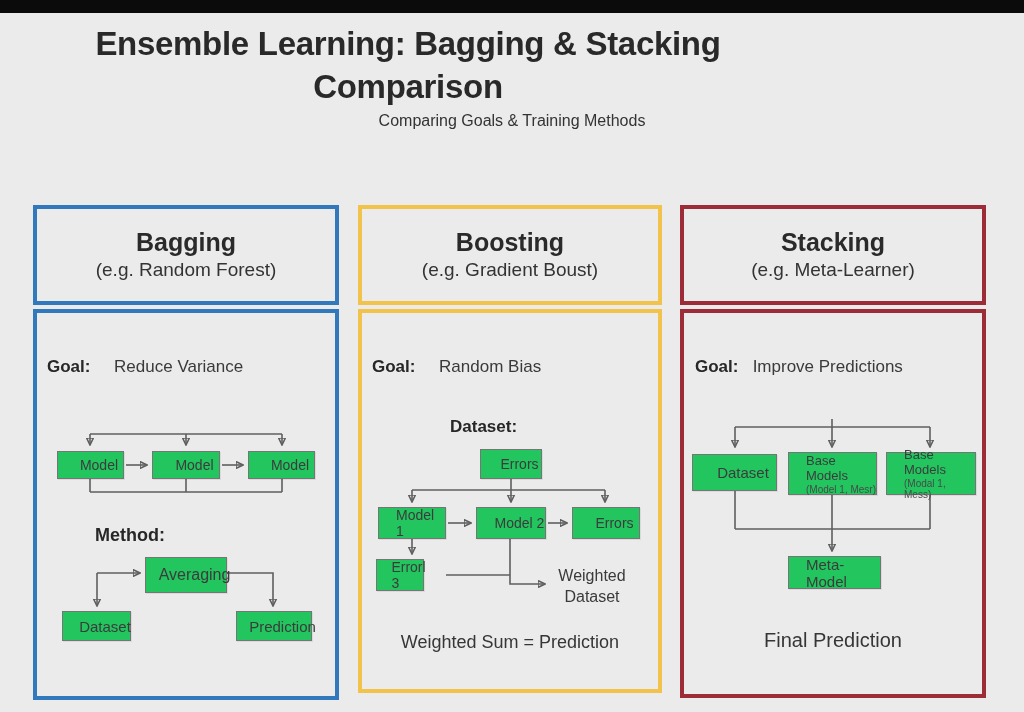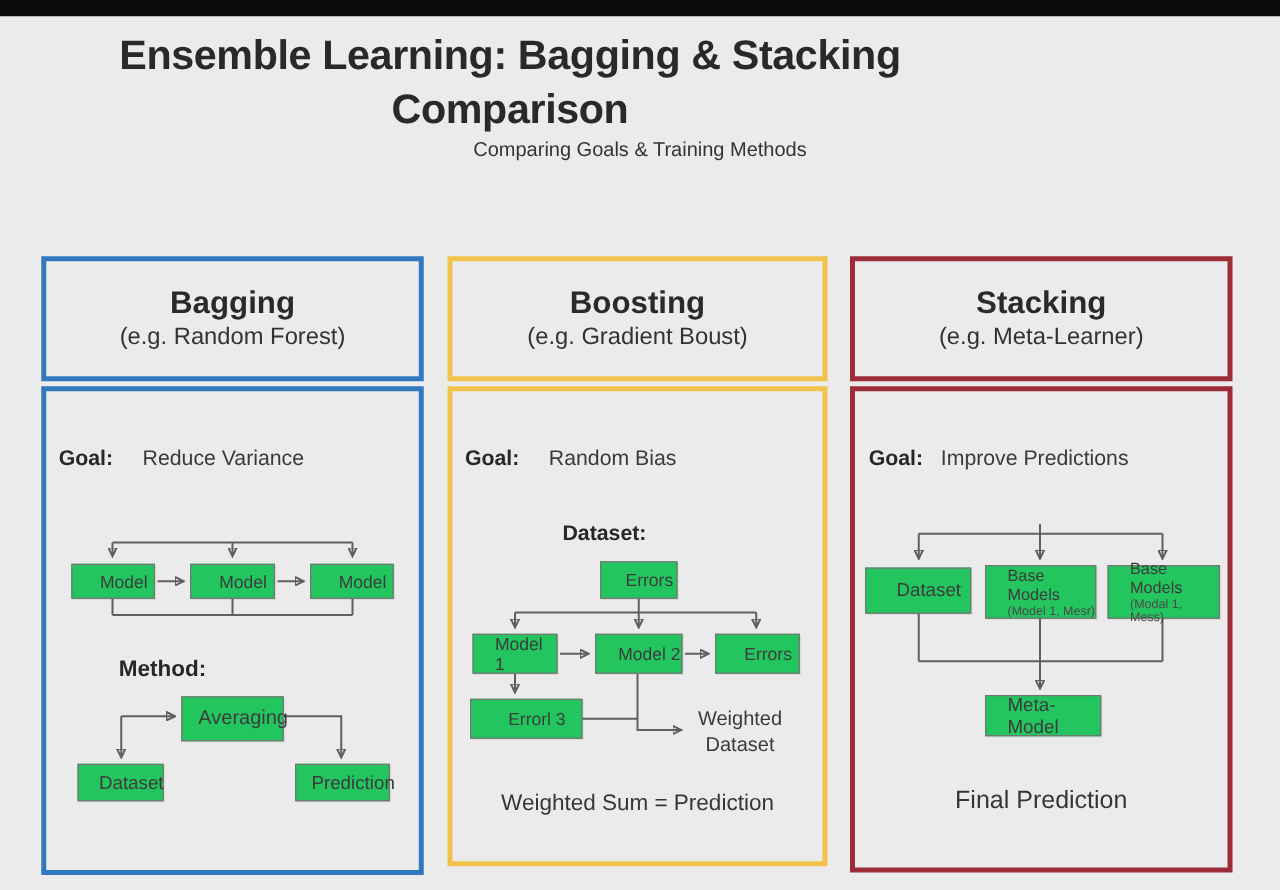--- a/index.html
+++ b/index.html
@@ -151,21 +151,21 @@
       <div class="dbox" style="left:16px;  top:194px; width:68px; height:32px;">
           <span>Model 1</span>
         </div>
       <div class="dbox" style="left:114px; top:194px; width:70px; height:32px;">
           <span>Model 2</span>
         </div>
       <div class="dbox" style="left:210px; top:194px; width:68px; height:32px;">
           <span>Errors</span>
         </div>
 
-      <div class="dbox" style="left:14px; top:246px; width:90px; height:32px;">
+      <div class="dbox" style="left:14px; top:246px; width:48px; height:32px;">
           <span>Errorl 3</span>
         </div>
 
       <div class="freetext" style="left:182px; top:252px; width:96px;">
         <div>Weighted</div>
         <div>Dataset</div>
       </div>
 
       <div class="bottomtext" style="top:319px;">Weighted Sum = Prediction</div>
     </div>

